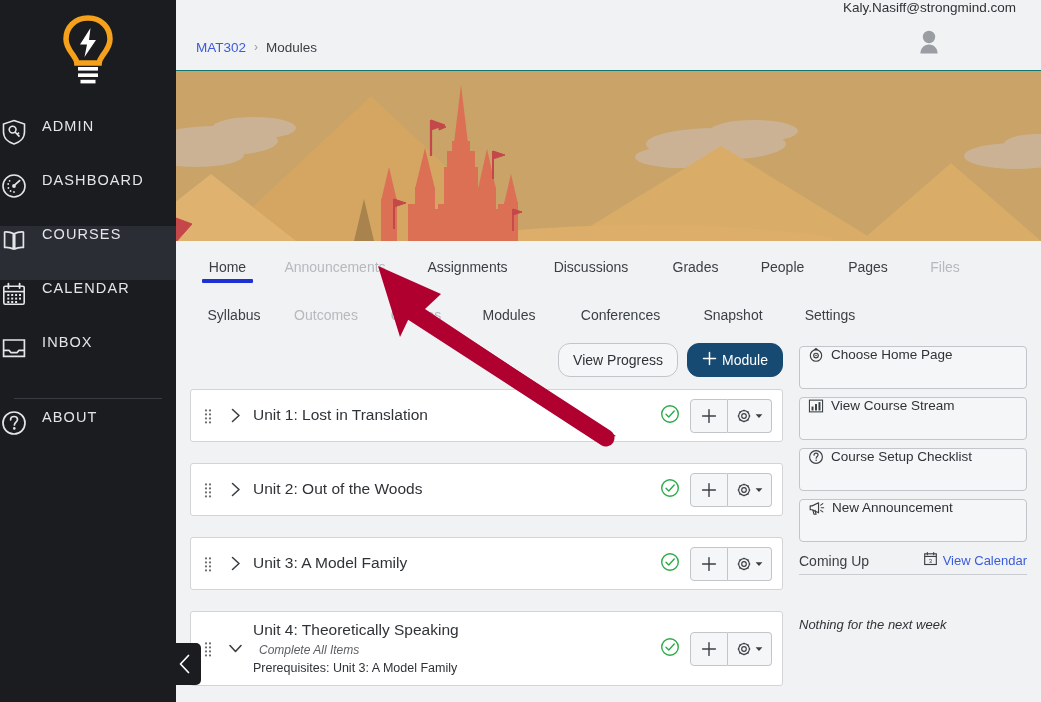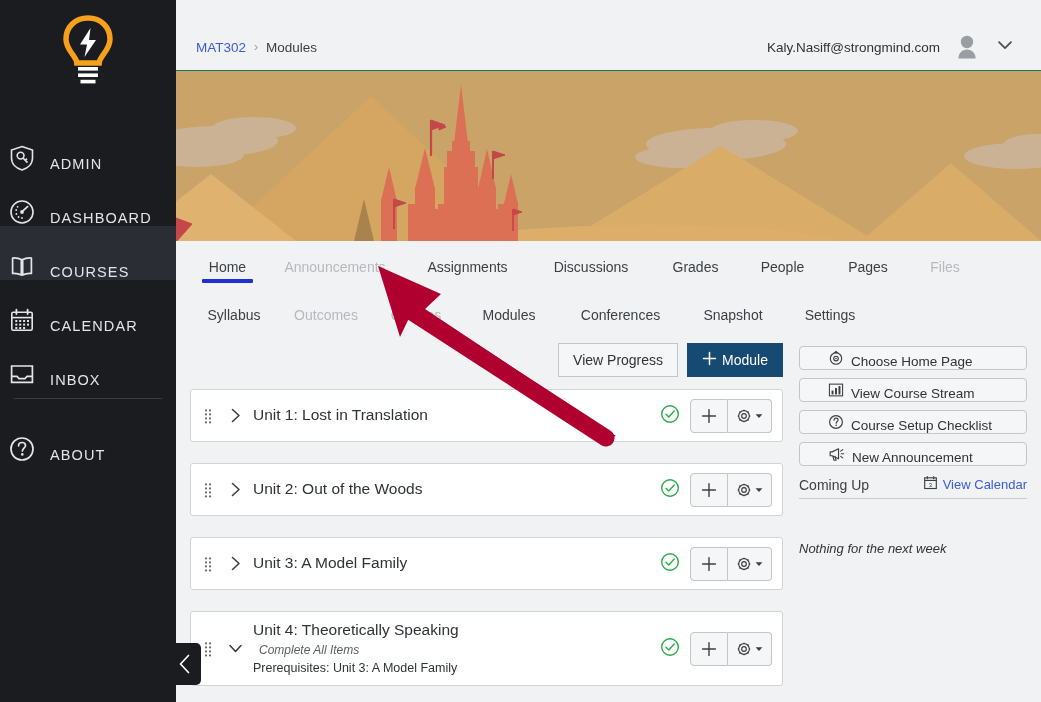--- a/index.html
+++ b/index.html
@@ -15,22 +15,22 @@
   #globalnav {
     width: 176px; height: 702px;
     background: #1b1c20;
     flex: 0 0 176px;
     position: relative;
     color: #d7d9dc;
   }
   .logo-wrap { height: 104px; display: flex; align-items: center; justify-content: center; }
   .nav-list { margin-top: 14px; }
   .nav-item {
-    display: flex; align-items: flex-end;
-    height: 54px; padding-left: 8px;
+    display: flex; align-items: flex-start;
+    height: 54px; padding-left: 0;
     cursor: pointer; gap: 14px;
   }
   .nav-item.active { background: #2b2d35; }
   .nav-label {
     font-size: 14.5px; letter-spacing: 1.1px;
     color: #e3e5e8; font-weight: 400;
   }
   .nav-icon { width: 28px; height: 28px; display: block; flex: 0 0 28px; }
   .nav-divider {
     height: 1px; background: #3a3c44;
@@ -55,21 +55,21 @@
     height: 47px; background: #f1f2f3;
     border-bottom: 1px solid #0f766e;
     display: flex; align-items: center;
     padding: 0 25px 0 20px;
     margin-top: 24px;
   }
   .breadcrumb { display: flex; align-items: center; gap: 8px; font-size: 13.5px; }
   .crumb-link { color: #3b5bdb; text-decoration: none; cursor: pointer; }
   .crumb-sep { color: #9a9da2; font-size: 12px; }
   .crumb-cur { color: #3b3f44; }
-  .topbar-right { margin-left: auto; display: flex; align-items: center; gap: 12px; }
+  .topbar-right { margin-left: auto; display: flex; align-items: center; gap: 12px; flex-direction: column; }
   .user-email { font-size: 13.5px; color: #2f3337; }
   .avatar {
     width: 30px; height: 30px; border-radius: 50%;
     overflow: hidden; position: relative; cursor: pointer;
   }
   .chev-down { cursor: pointer; }
 
   
   #banner {
     height: 170px; width: 100%;
@@ -100,21 +100,21 @@
   #modules-col { flex: 1 1 auto; min-width: 0; position: relative; }
   #side-col { flex: 0 0 228px; margin-left: 16px; padding-top: 17px; }
 
   .module-actions {
     display: flex; justify-content: flex-end; align-items: center;
     gap: 9px; padding: 14px 0 12px 0;
   }
   .btn {
     font-family: "Liberation Sans", sans-serif;
     font-size: 14px; cursor: pointer;
-    border-radius: 0; display: inline-flex;
+    border-radius: 12px; display: inline-flex;
     align-items: center; justify-content: center;
   }
   .btn-secondary {
     background: #f5f6f7; border: 1px solid #c2c5c9;
     color: #2f3337; height: 34px; padding: 0 14px;
   }
   .btn-primary {
     background: #174a72; border: 1px solid #174a72;
     color: #ffffff; height: 34px; padding: 0 14px; gap: 5px;
   }
@@ -140,25 +140,25 @@
     width: 38px; height: 34px;
     background: #f5f6f7; border: 1px solid #c2c5c9;
     display: flex; align-items: center; justify-content: center;
     cursor: pointer;
   }
   .icon-btn.left { border-radius: 4px 0 0 4px; }
   .icon-btn.right { border-radius: 0 4px 4px 0; border-left: none; width: 44px; gap: 3px; }
 
   
   .side-btn {
-    width: 100%; height: 24px;
+    width: 100%; height: 43px;
     background: #f5f6f7; border: 1px solid #c2c5c9;
     border-radius: 4px; margin-bottom: 8px;
-    display: flex; align-items: flex-end; gap: 7px;
-    padding-left: 28px; font-size: 13.5px; color: #2f3337;
+    display: flex; align-items: flex-start; gap: 7px;
+    padding-left: 8px; font-size: 13.5px; color: #2f3337;
     cursor: pointer;
   }
   .coming-head {
     display: flex; align-items: center;
     margin-top: 9px; padding-bottom: 4px;
     border-bottom: 1px solid #c9ccd0;
   }
   .coming-title { font-size: 14px; color: #3b3f44; }
   .view-cal { margin-left: auto; display: flex; align-items: center; gap: 5px; cursor: pointer; }
   .view-cal-label { font-size: 13px; color: #3b5bdb; }

